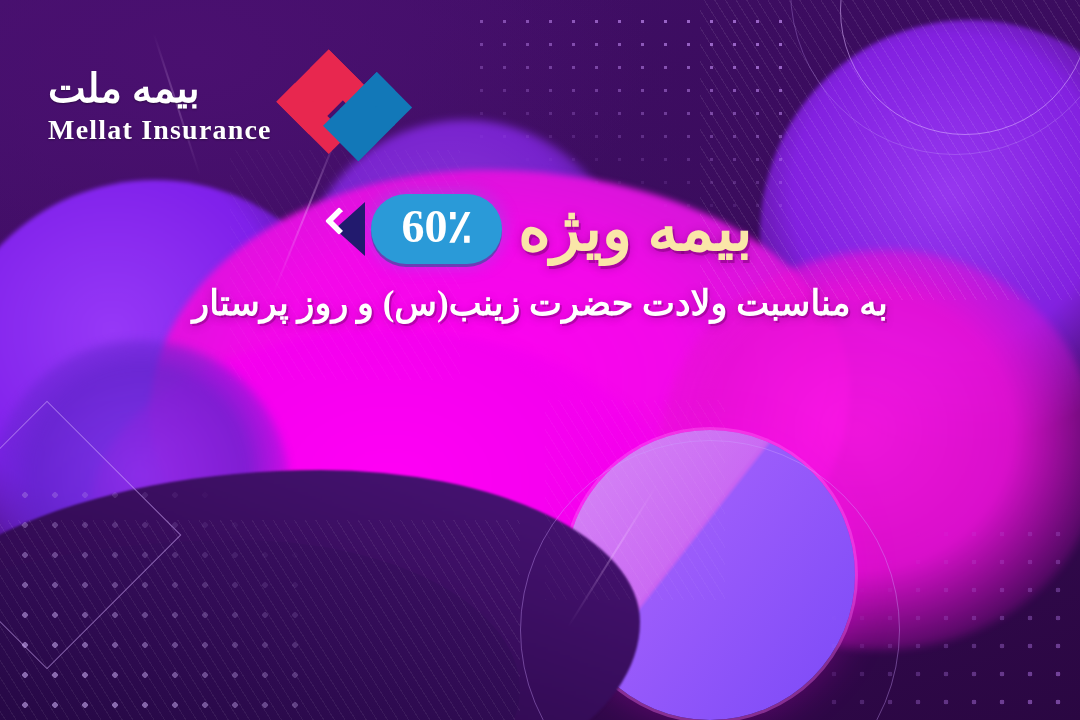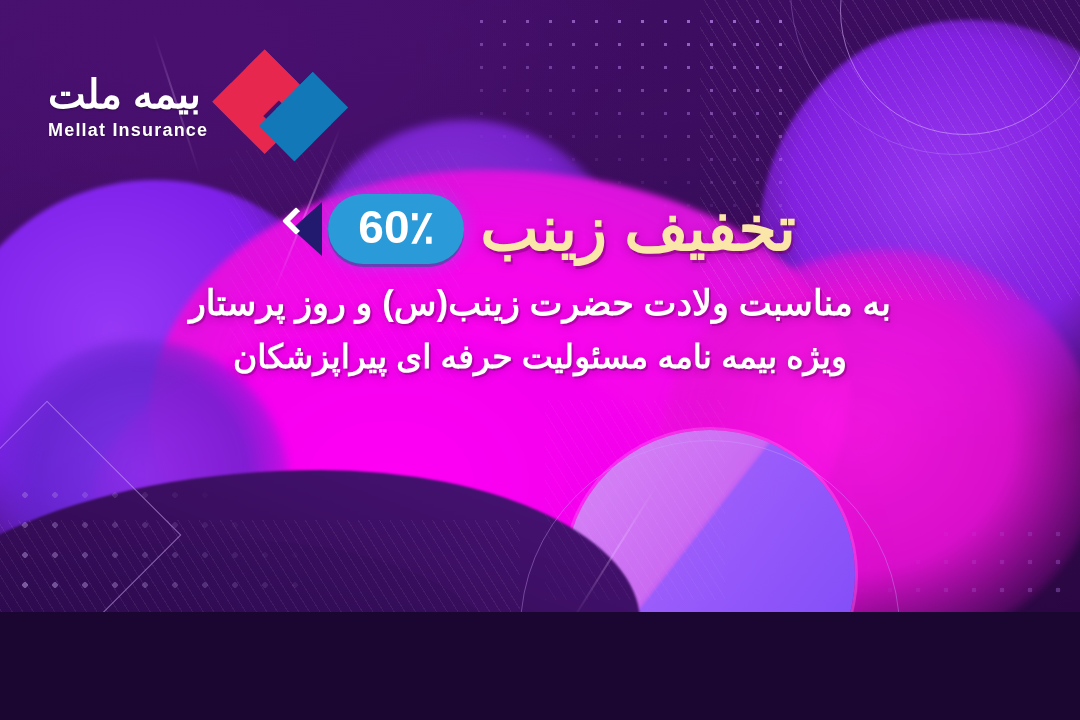--- a/index.html
+++ b/index.html
@@ -1,27 +1,27 @@
 <!DOCTYPE html>
 <html lang="fa" dir="rtl"><head>
 <meta charset="utf-8">
 <title>Mellat Insurance Promo Banner</title>
 <style>
   html,body{margin:0;padding:0;background:#1a0630;}
   *{box-sizing:border-box;}
 
   .banner{
     position:relative;
-    width:1080px;height:612px;
+    width:1080px;height:720px;
     overflow:hidden;
     background:
       radial-gradient(ellipse 60% 50% at 18% 8%, #4a1070 0%, rgba(74,16,112,0) 70%),
       radial-gradient(ellipse 70% 60% at 88% 12%, #3a0c5e 0%, rgba(58,12,94,0) 72%),
       linear-gradient(160deg,#46106e 0%, #3d0d60 38%, #34094f 70%, #2a0742 100%);
-    font-family:Liberation Sans, sans-serif;
+    font-family:Liberation Serif, serif;
   }
 
   
   .layer{position:absolute;pointer-events:none;}
 
   
   .blob{position:absolute;border-radius:50%;pointer-events:none;}
 
   .blob-violet-tl{
     left:-60px;top:180px;width:430px;height:430px;
@@ -168,21 +168,21 @@
   .lm-blue-2{left:56px;top:4px;width:50px;height:26px;background:#1278b8;}
   .lm-blue-3{left:56px;top:54px;width:50px;height:26px;background:#1278b8;}
   .lm-blue-4{left:80px;top:28px;width:26px;height:52px;background:#1278b8;}
 
   .logo-text{display:flex;flex-direction:column;align-items:flex-end;line-height:1;}
   .logo-fa{
     color:#ffffff;font-size:40px;font-weight:700;letter-spacing:.5px;
     direction:rtl;text-shadow:0 1px 2px rgba(0,0,0,.35);
   }
   .logo-en{
-    color:#ffffff;font-size:18px;font-weight:700;letter-spacing:1.2px;
+    color:#ffffff;font-size:28px;font-weight:700;letter-spacing:1.2px;
     margin-top:7px;direction:ltr;text-shadow:0 1px 2px rgba(0,0,0,.35);
   }
 
   
   .content{
     position:absolute;left:0;right:0;top:192px;
     display:flex;flex-direction:column;align-items:center;
     direction:rtl;
   }
 
@@ -289,28 +289,27 @@
     </div>
     <div class="logo-text">
       <div class="logo-fa">بیمه ملت</div>
       <div class="logo-en">Mellat Insurance</div>
     </div>
   </div>
 
   <div class="content">
 
     <div class="headline-row">
-      <div class="headline-main">تخفیف زینب</div>
+      <div class="headline-main">بیمه ویژه</div>
 
       <div class="badge-group">
         <div class="badge-pill">60٪</div>
         <div class="badge-arrow">
           <span class="tri"></span>
           <span class="chev"></span>
         </div>
       </div>
     </div>
 
     <div class="sub-1">به مناسبت ولادت حضرت زینب(س) و روز پرستار</div>
-    <div class="sub-2">ویژه بیمه نامه مسئولیت حرفه ای پیراپزشکان</div>
   </div>
 
 </div>
 
 </body></html>

